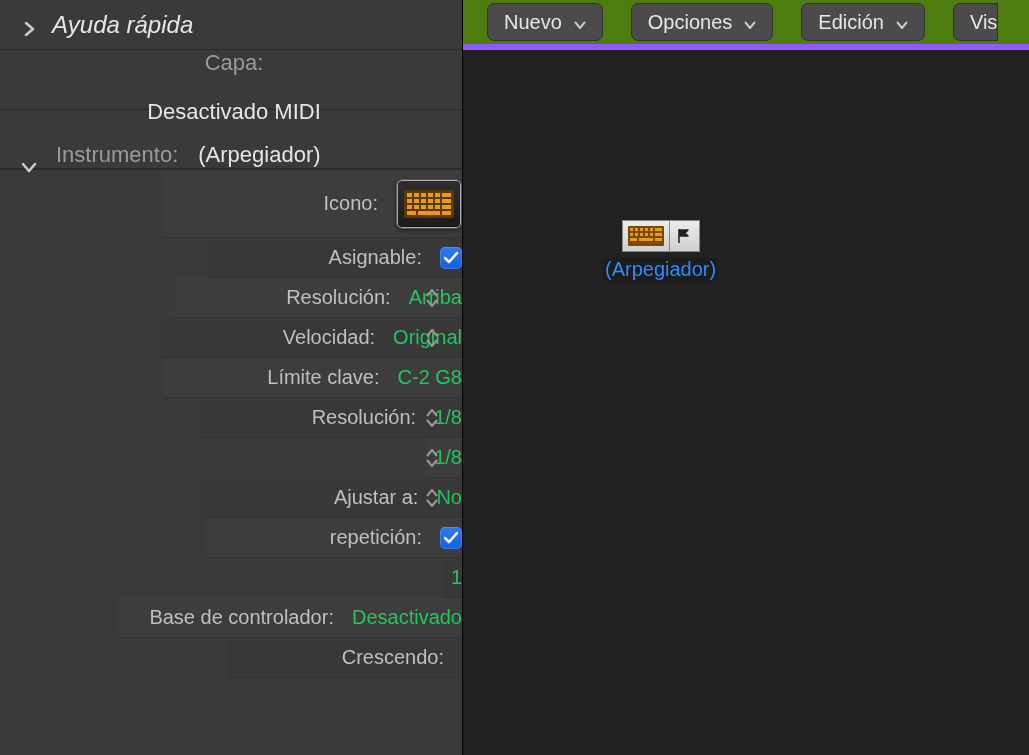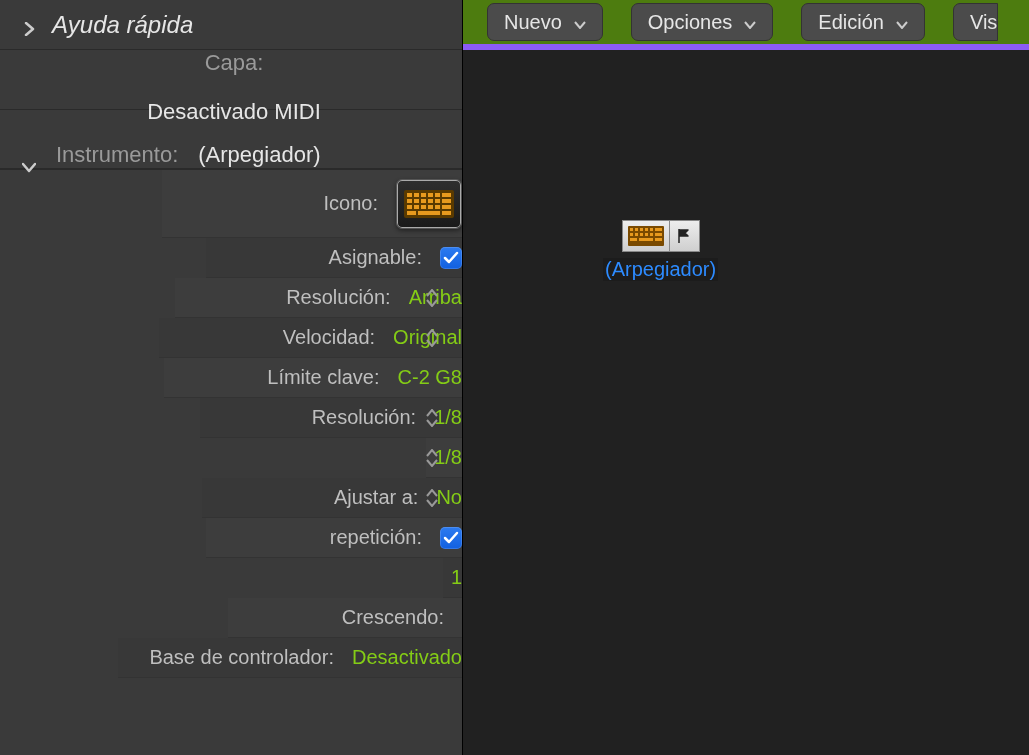--- a/index.html
+++ b/index.html
@@ -92,21 +92,21 @@
     padding-right: 10px;
     color: #bfbfbf;
     font-size: 20px;
     white-space: nowrap;
   }
   .p-val {
     flex: 1;
     display: flex;
     align-items: center;
     padding-left: 8px;
-    color: #84cc16;
+    color: #22c55e;
     font-size: 20px;
     position: relative;
     height: 100%;
   }
   .stepper {
     position: absolute;
     right: 24px;
     top: 50%;
     transform: translateY(-50%);
     display: flex;
@@ -378,30 +378,30 @@
         </div>
       </div>
 
       <div class="param-row">
         <div class="p-val">
           <span>1</span>
         </div>
       </div>
 
       <div class="param-row">
+        <div class="p-label">Base de controlador:</div>
+        <div class="p-val">
+          <span>Desactivado</span>
+        </div>
+      </div>
+
+      <div class="param-row">
         <div class="p-label">Crescendo:</div>
         <div class="p-val">
           <span></span>
-        </div>
-      </div>
-
-      <div class="param-row">
-        <div class="p-label">Base de controlador:</div>
-        <div class="p-val">
-          <span>Desactivado</span>
         </div>
       </div>
 
     </div>
   </div>
 
   <div class="main">
     <div class="toolbar">
       <div class="tbtn">
         <span>Nuevo</span>

